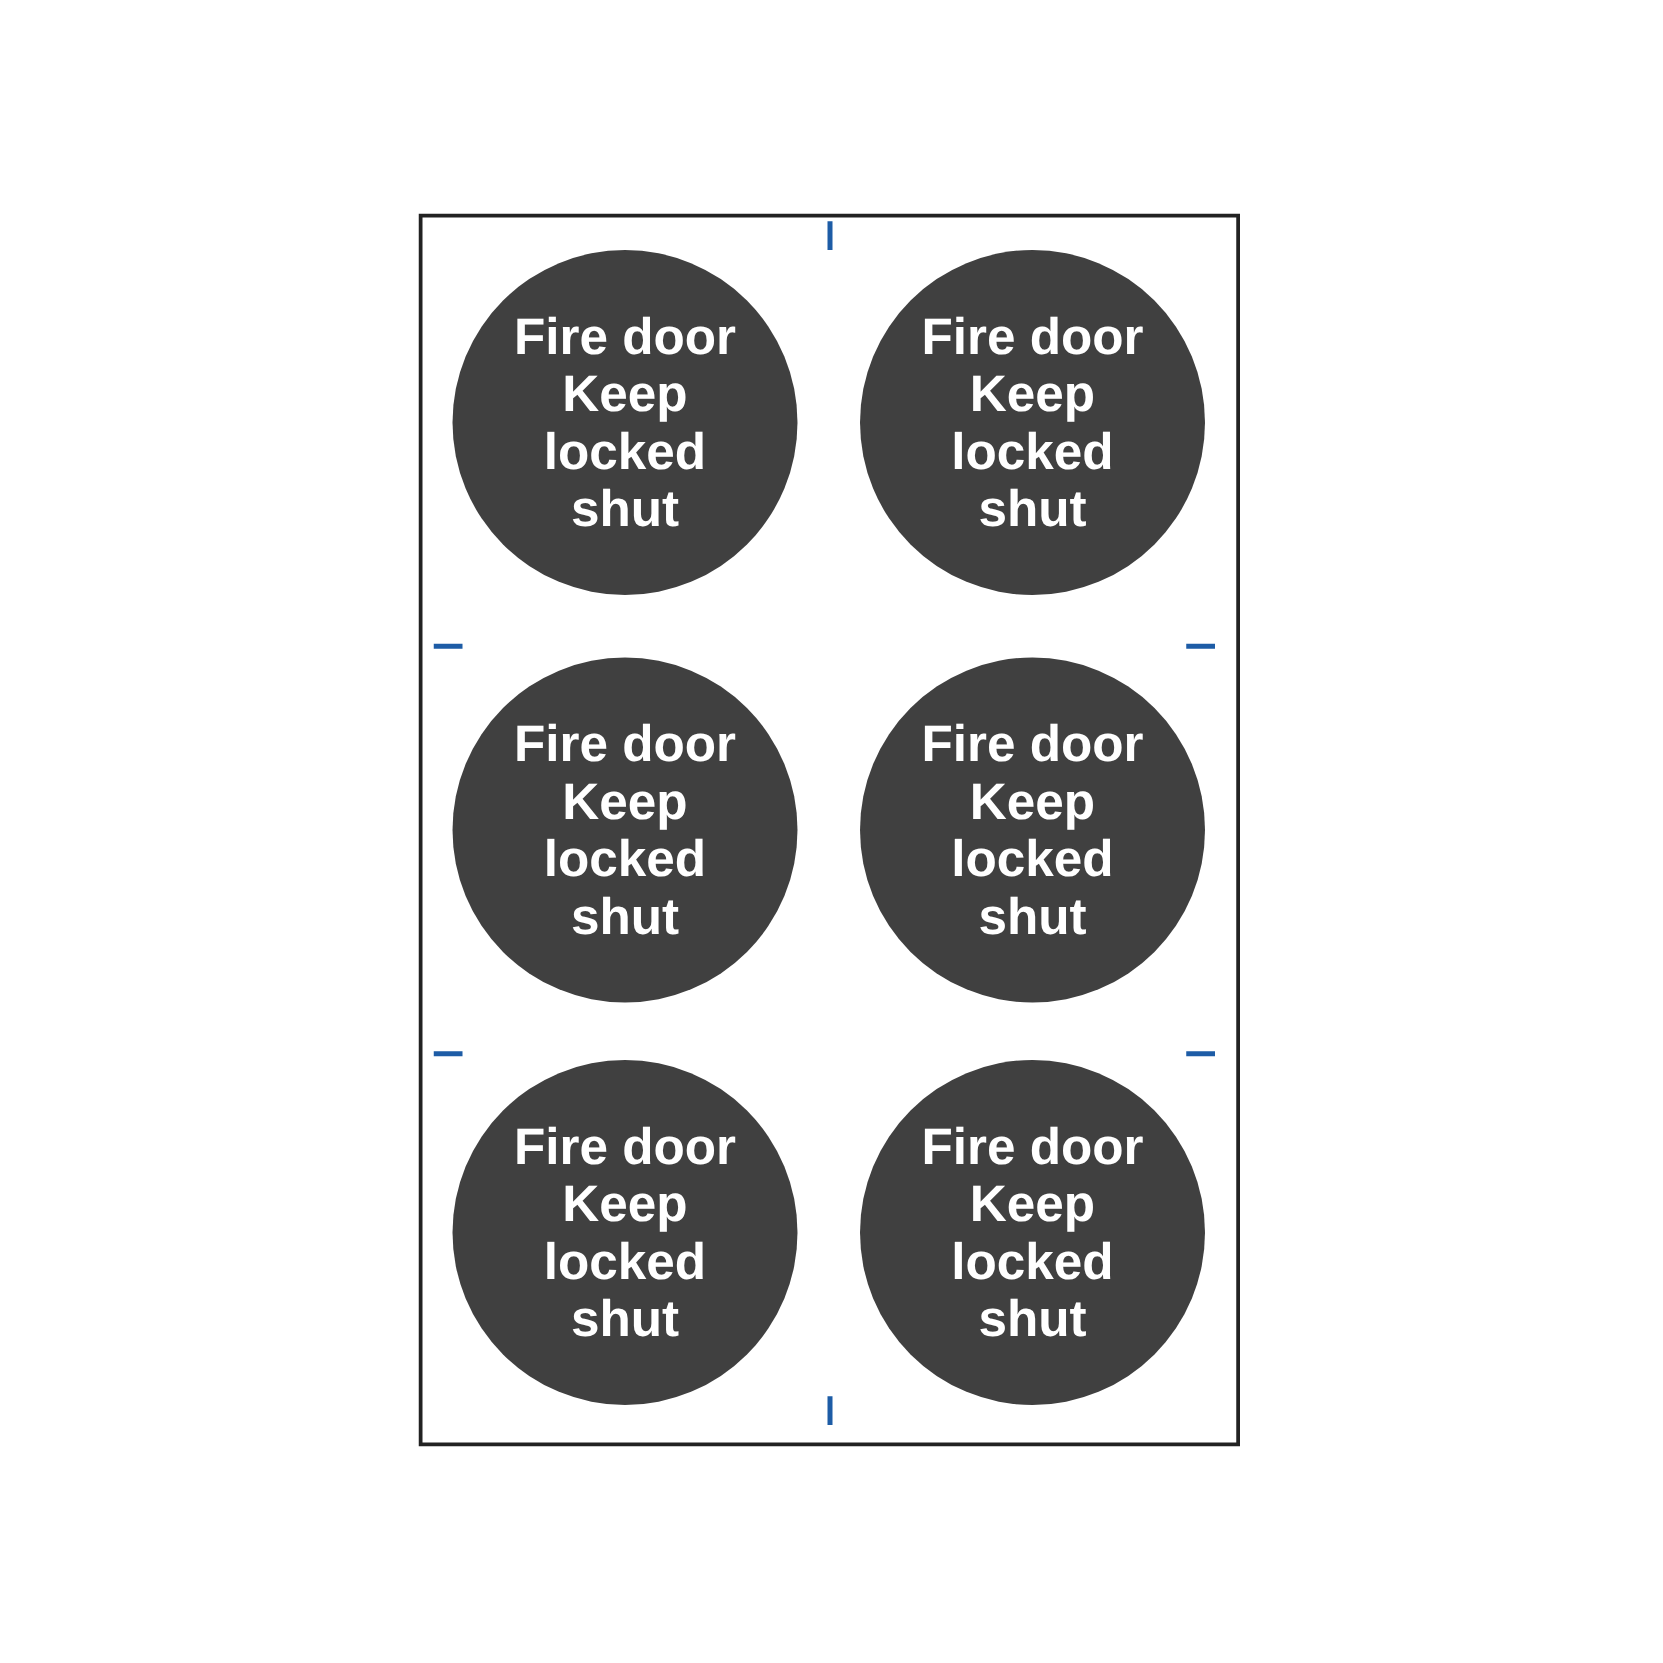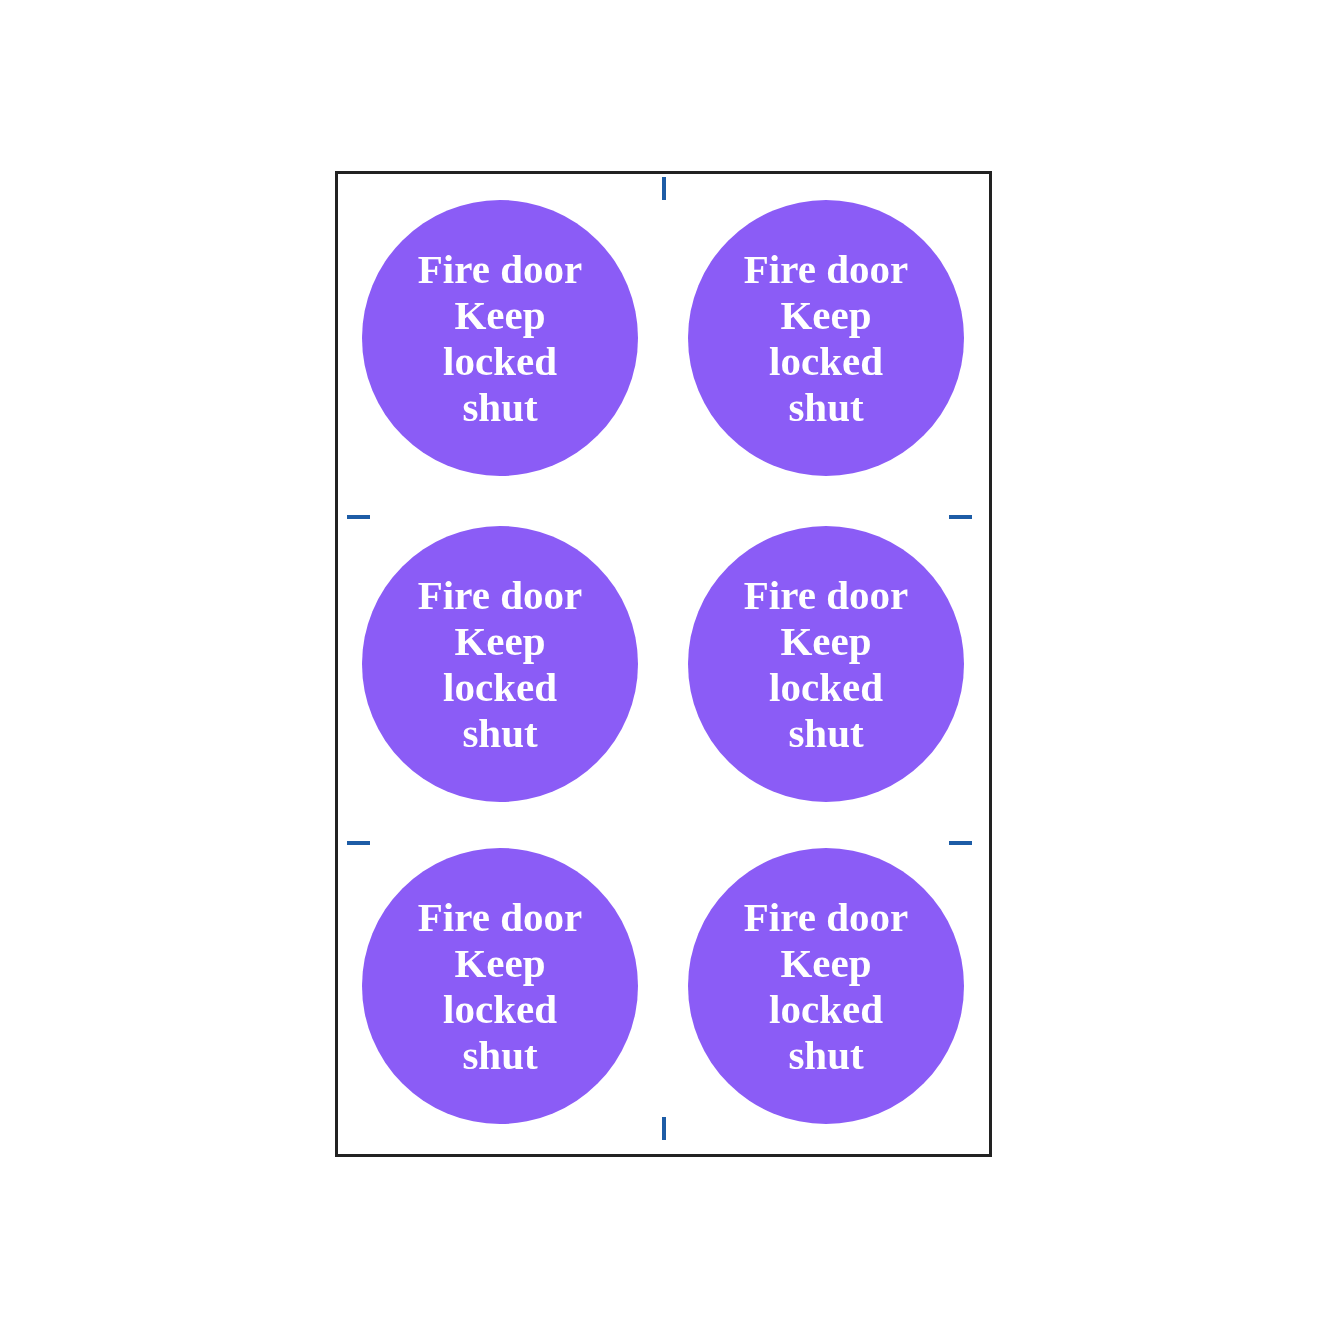--- a/index.html
+++ b/index.html
@@ -1,18 +1,18 @@
 <!DOCTYPE html>
 <html><head>
 <meta charset="utf-8">
 <style>
   html, body { margin:0; padding:0; background:#ffffff; }
   body { width:1330px; height:1330px; position:relative; overflow:hidden; font-family:"Liberation Sans", sans-serif; }
   .sheet { position:absolute; left:335px; top:171px; width:651px; height:980px; border:3px solid #222222; background:#ffffff; }
-  .sign { position:absolute; width:276px; height:276px; border-radius:50%; background:#8b5cf6; display:flex; flex-direction:column; align-items:center; justify-content:center; color:#ffffff; font-weight:bold; font-size:41px; line-height:46px; text-align:center;font-family:Liberation Serif, serif; }
+  .sign { position:absolute; width:276px; height:276px; border-radius:50%; background:#404040; display:flex; flex-direction:column; align-items:center; justify-content:center; color:#ffffff; font-weight:bold; font-size:41px; line-height:46px; text-align:center; }
   .sign span { display:block; white-space:nowrap; }
   .tick-h { position:absolute; width:23px; height:4px; background:#1d5ca6; }
   .tick-v { position:absolute; width:4px; height:23px; background:#1d5ca6; }
 </style>
 </head>
 <body>
 
 <div class="sheet"></div>
 
 <div class="tick-v" style="left:662px;top:177px;"></div>

